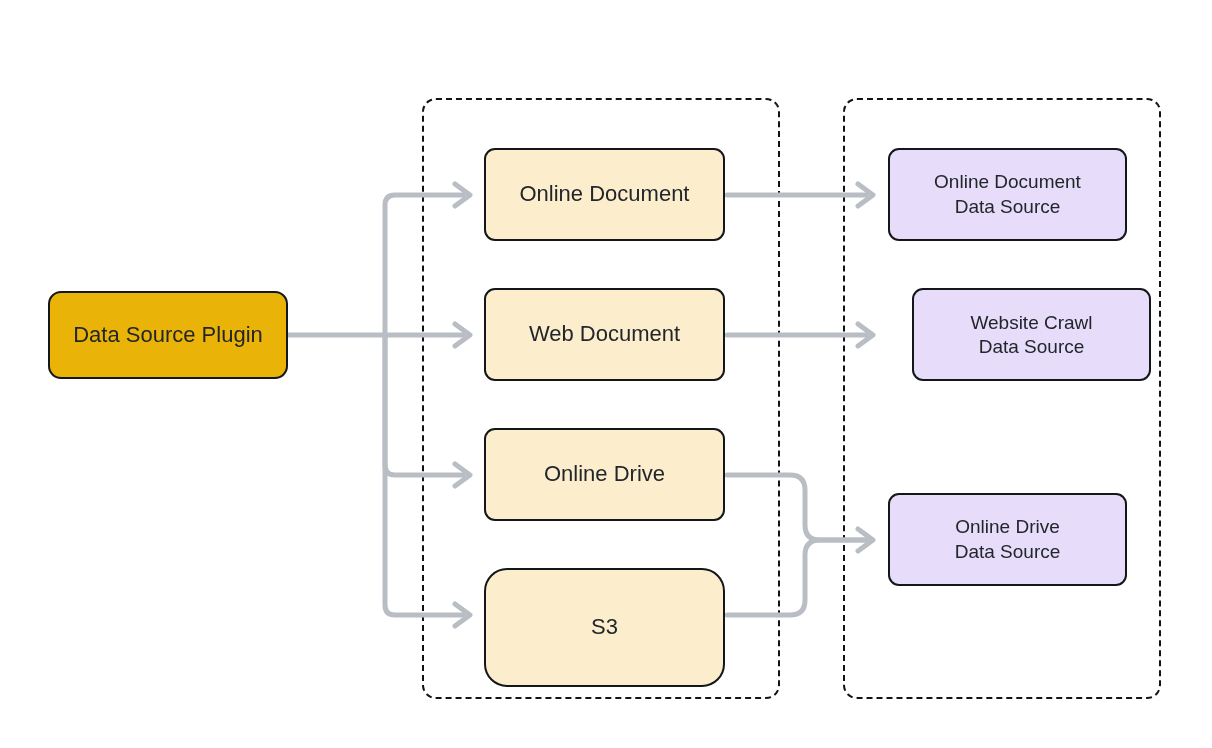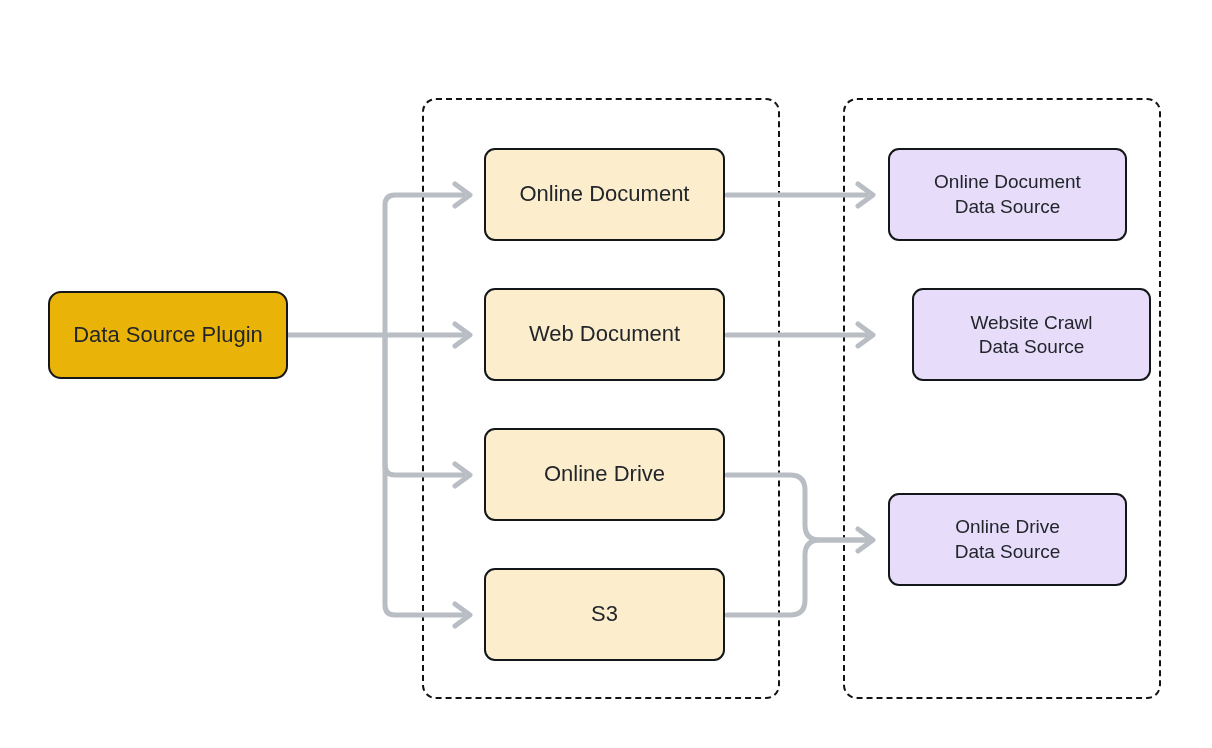--- a/index.html
+++ b/index.html
@@ -71,21 +71,21 @@
     font-size: 19px;
   }
   .node .node-line { display: block; }
 
   
   #node-data-source-plugin { left: 48px;  top: 291px; width: 240px; height: 88px; }
   
   #node-online-document { left: 484px; top: 148px; width: 241px; height: 93px; }
   #node-web-crawler     { left: 484px; top: 288px; width: 241px; height: 93px; }
   #node-online-drive    { left: 484px; top: 428px; width: 241px; height: 93px; }
-  #node-s3              { left: 484px; top: 568px; width: 241px; height: 93px; }
+  #node-s3              { left: 484px; top: 568px; width: 241px; height: 119px; border-radius: 23px; }
   
   #node-online-document-data-source { left: 888px; top: 148px; width: 239px; height: 93px; }
   #node-website-crawl-data-source   { left: 912px; top: 288px; width: 239px; height: 93px; align-items: flex-end; }
   #node-online-drive-data-source    { left: 888px; top: 493px; width: 239px; height: 93px; }
 
   
   #connectors {
     position: absolute;
     left: 0; top: 0;
     width: 1212px; height: 748px;

